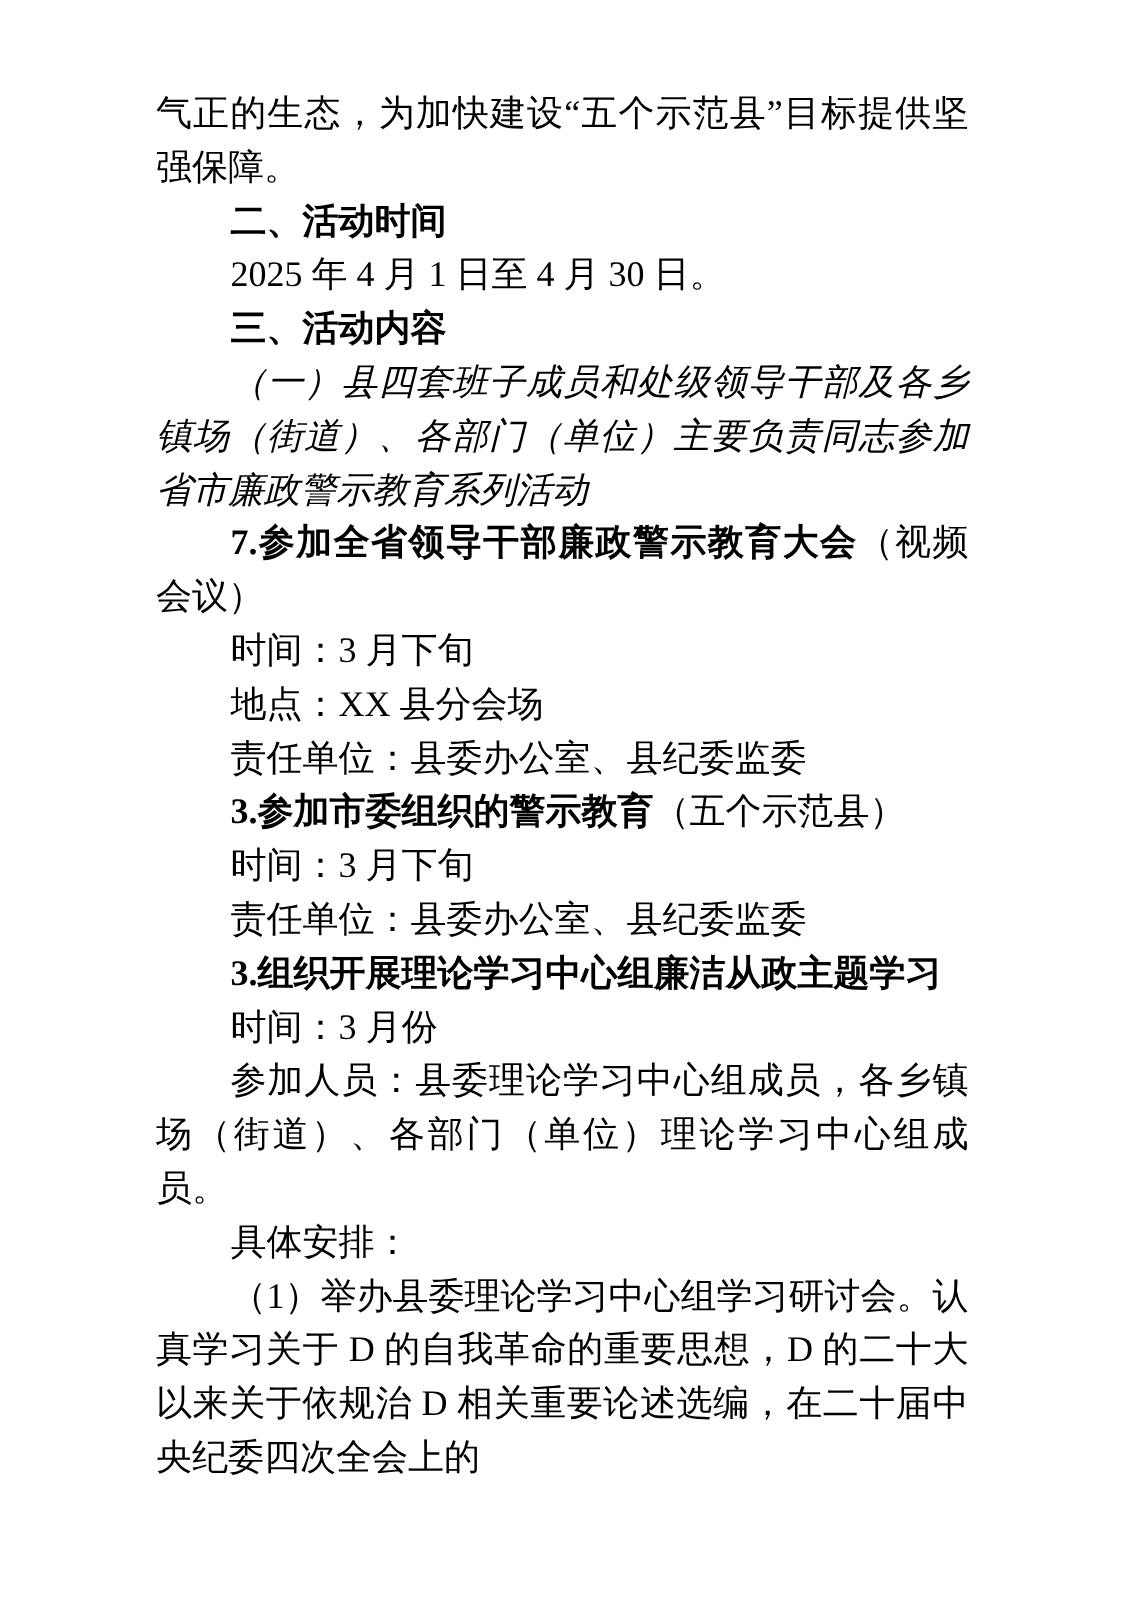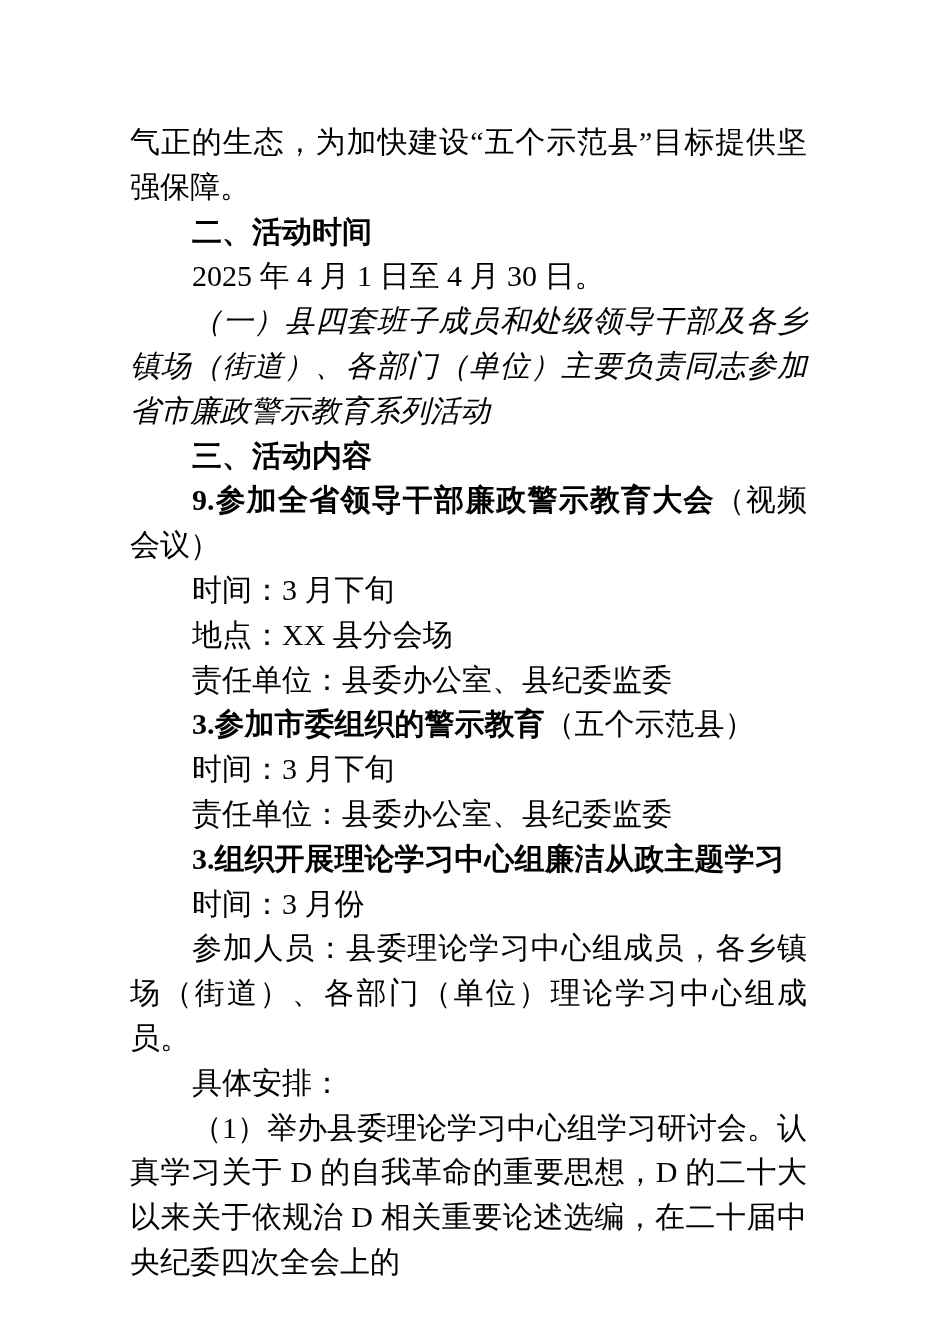--- a/index.html
+++ b/index.html
@@ -5,21 +5,21 @@
   html, body {
     margin: 0;
     padding: 0;
     background: #ffffff;
   }
   .page {
     position: relative;
     width: 950px;
     height: 1344px;
     box-sizing: border-box;
-    padding: 120px 143px 0 130px;
+    padding: 73px 143px 0 130px;
     background: #ffffff;
     color: #000000;
     font-family: "Liberation Serif", "DejaVu Serif", serif;
     overflow: hidden;
   }
   .para {
     margin: 0;
     font-size: 30px;
     line-height: 44.8px;
     text-align: justify;
@@ -44,23 +44,23 @@
   }
 </style>
 </head>
 <body>
 
 <div class="page" style="background: rgb(255, 255, 255); color: rgb(0, 0, 0);">
   <div>
       <p class="para body"><span class="run">气正的生态，为加快建设“五个示范县”目标提供坚强保障。</span></p>
       <p class="para heading indent"><span class="run bold">二、活动时间</span></p>
       <p class="para body indent"><span class="run">2025 年 4 月 1 日至 4 月 30 日。</span></p>
+      <p class="para heading indent"><span class="run bold">三、活动内容</span></p>
       <p class="para kaiti indent"><span class="run">（一）县四套班子成员和处级领导干部及各乡镇场（街道）、各部门（单位）主要负责同志参加省市廉政警示教育系列活动</span></p>
-      <p class="para heading indent"><span class="run bold">三、活动内容</span></p>
-      <p class="para body indent"><span class="run bold">9.参加全省领导干部廉政警示教育大会</span><span class="run">（视频会议）</span></p>
+      <p class="para body indent"><span class="run bold">7.参加全省领导干部廉政警示教育大会</span><span class="run">（视频会议）</span></p>
       <p class="para body indent"><span class="run">时间：3 月下旬</span></p>
       <p class="para body indent"><span class="run">地点：XX 县分会场</span></p>
       <p class="para body indent"><span class="run">责任单位：县委办公室、县纪委监委</span></p>
       <p class="para body indent"><span class="run bold">3.参加市委组织的警示教育</span><span class="run">（五个示范县）</span></p>
       <p class="para body indent"><span class="run">时间：3 月下旬</span></p>
       <p class="para body indent"><span class="run">责任单位：县委办公室、县纪委监委</span></p>
       <p class="para body indent"><span class="run bold">3.组织开展理论学习中心组廉洁从政主题学习</span></p>
       <p class="para body indent"><span class="run">时间：3 月份</span></p>
       <p class="para body indent"><span class="run">参加人员：县委理论学习中心组成员，各乡镇场（街道）、各部门（单位）理论学习中心组成员。</span></p>
       <p class="para body indent"><span class="run">具体安排：</span></p>

